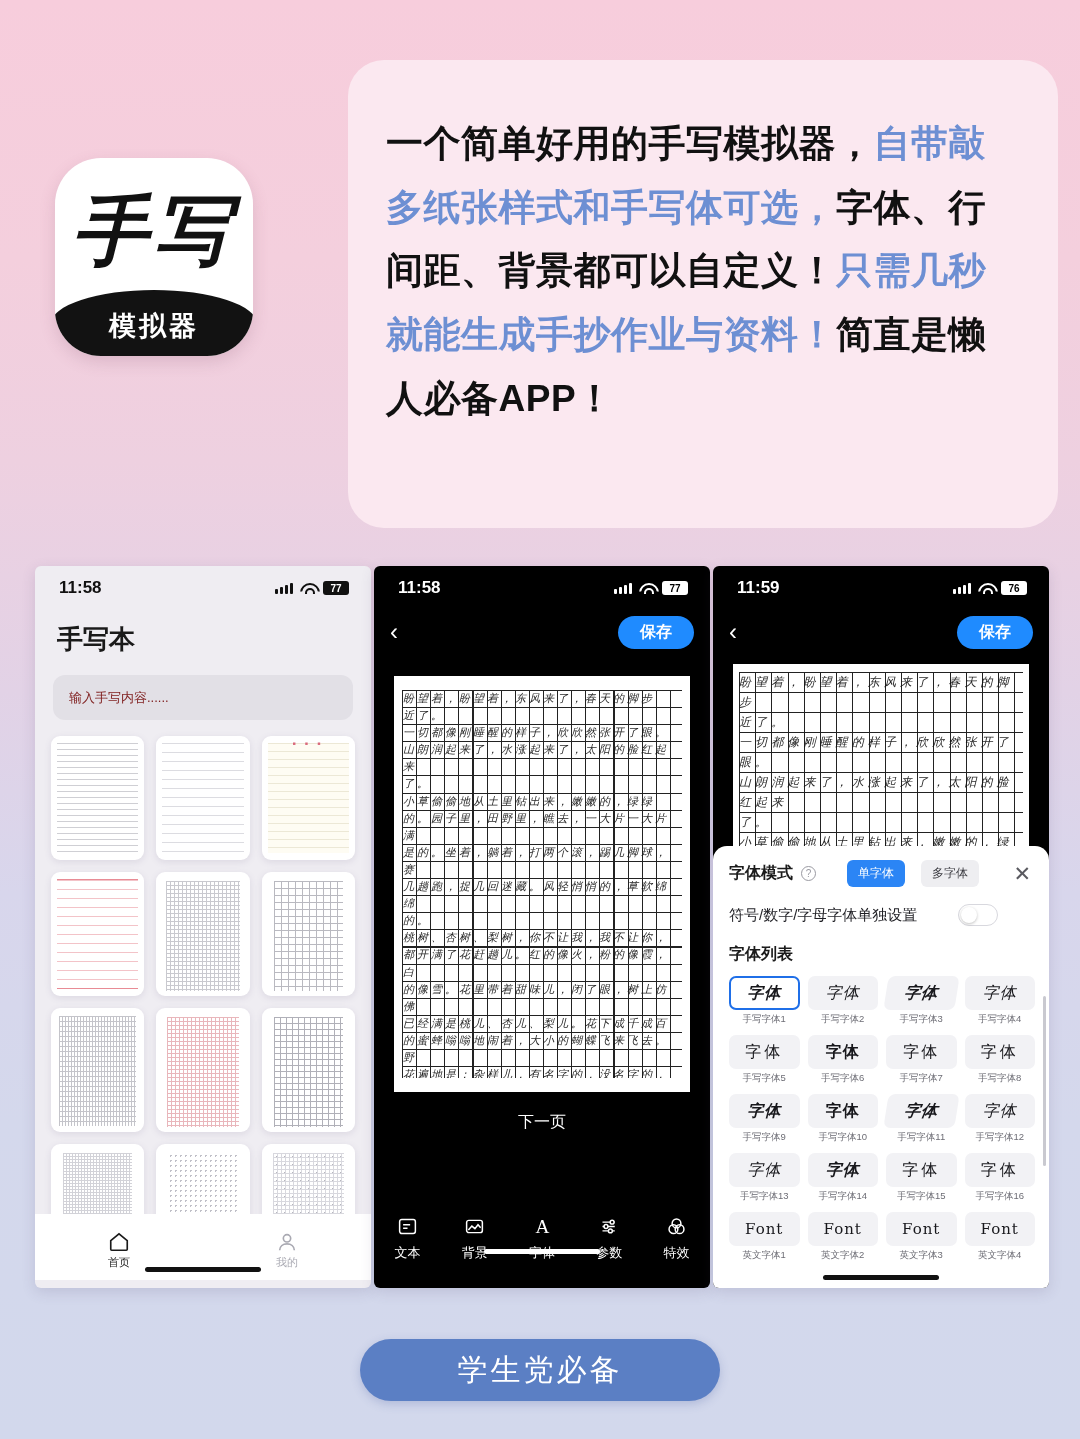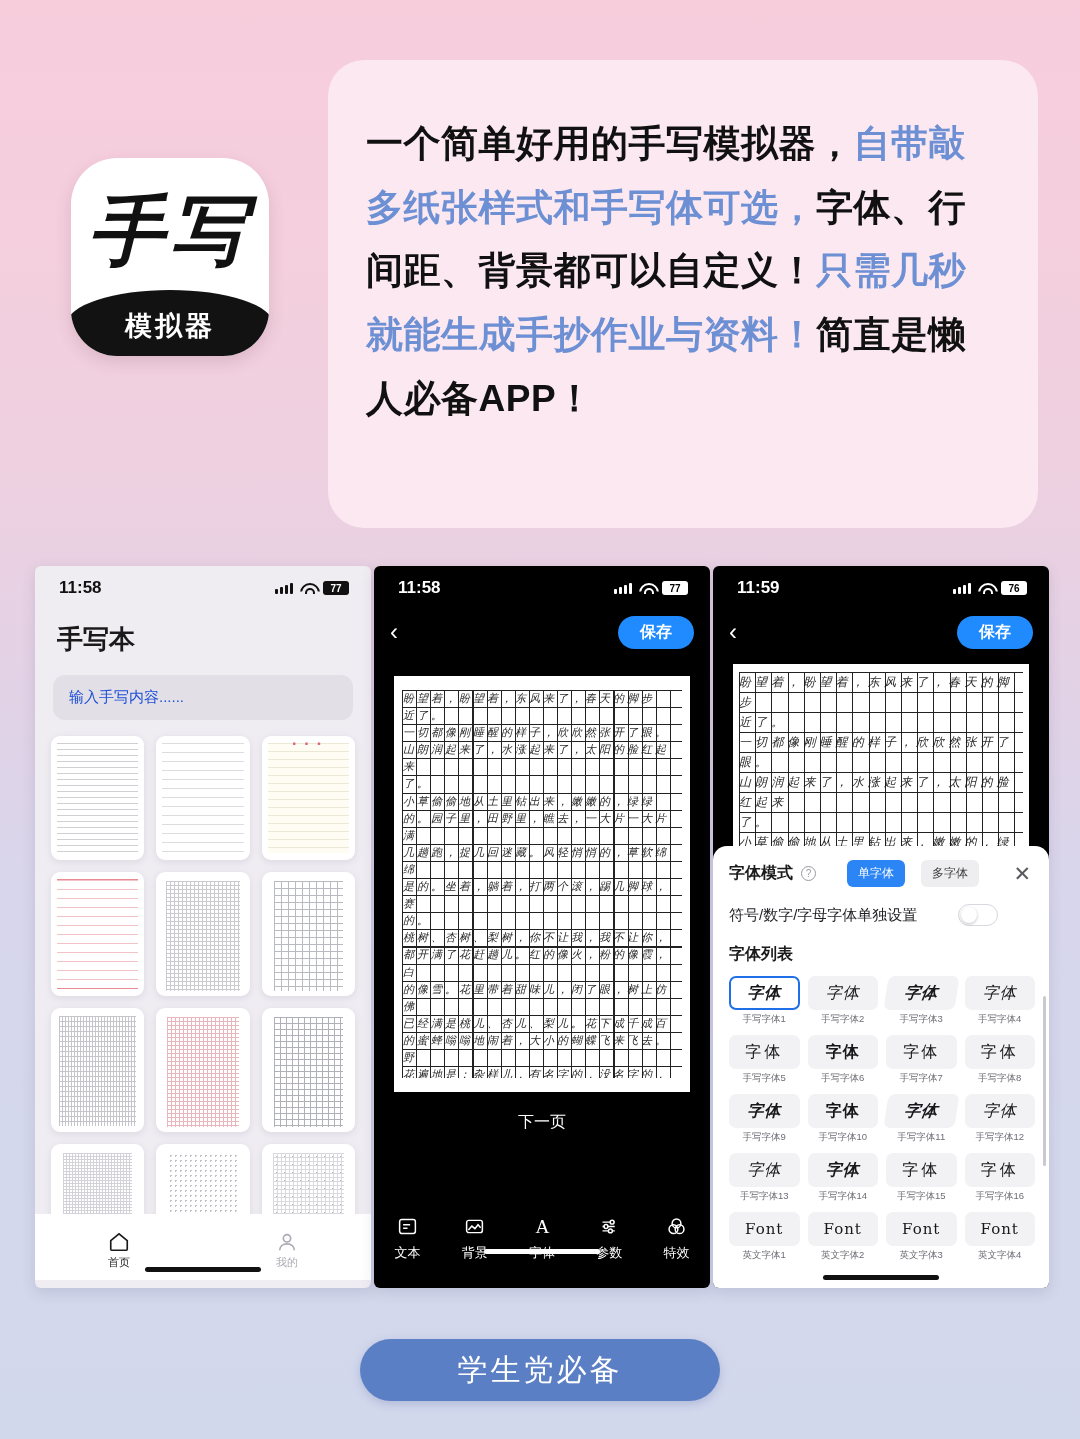--- a/index.html
+++ b/index.html
@@ -18,21 +18,21 @@
       #d4d8ec 78%,
       #d2d8ec 100%);
     position: relative;
   }
 
   
   .hero { position: absolute; left: 0; top: 0; width: 1080px; height: 545px; }
 
   .app-brand {
     position: absolute; left: 55px; top: 158px;
-    width: 230px; display: flex; flex-direction: column; align-items: center;
+    width: 230px; display: flex; flex-direction: row; align-items: center;
   }
   .app-icon {
     width: 198px; height: 198px; border-radius: 46px;
     background: #ffffff; overflow: hidden; position: relative;
     box-shadow: 0 6px 16px rgba(120,70,100,0.18);
   }
   .app-icon-top {
     position: absolute; left: 0; top: 0; width: 100%; height: 148px;
     display: flex; align-items: center; justify-content: center;
     color: #111; font-size: 76px; font-weight: 700; letter-spacing: 6px;
@@ -48,21 +48,21 @@
   }
   .app-icon-bottom span {
     color: #fff; font-size: 27px; font-weight: 600; letter-spacing: 3px;
   }
   .app-name {
     margin-top: 22px; font-size: 35px; font-weight: 800; color: #111;
     letter-spacing: 2px;
   }
 
   .desc-card {
-    position: absolute; left: 328px; top: 60px;
+    position: absolute; left: 348px; top: 60px;
     width: 710px; height: 468px;
     background: #fbe8f0; border-radius: 36px;
     padding: 52px 42px 0 38px;
   }
   .desc-text {
     font-size: 37px; line-height: 1.72; font-weight: 700; color: #111;
     letter-spacing: 0.5px;
   }
   .desc-text .hl { color: #6d8fd3; }
 
@@ -110,21 +110,21 @@
   }
   .batt span { font-size: 10px; font-weight: 800; }
   .sb-dark .batt span { color: #fff; }
   .sb-light .batt span { color: #000; }
 
   
   .p1-title { font-size: 26px; font-weight: 600; color: #1a1a1a; padding: 12px 0 0 22px; }
   .p1-input {
     margin: 18px 18px 0 18px; height: 45px; border-radius: 12px;
     background: #e2e0e6; display: flex; align-items: center; padding: 0 16px;
-    font-size: 15px; color: #1d4ed8;
+    font-size: 13px; color: #7f1d1d;
   }
   .p1-grid {
     margin: 16px 16px 0 16px;
     display: grid; grid-template-columns: repeat(3, 1fr); gap: 12px 12px;
   }
   .paper {
     height: 124px; border-radius: 9px; background: #fff;
     box-shadow: 0 2px 7px rgba(90,80,120,0.13);
     padding: 7px 6px; overflow: hidden; position: relative;
   }
@@ -388,22 +388,22 @@
     <div class="p2-paper">
       <div class="hw-sheet">
         <div class="hw-ink" id="p2-ink">
             <div>盼望着，盼望着，东风来了，春天的脚步</div>
             <div>近了。</div>
             <div>一切都像刚睡醒的样子，欣欣然张开了眼。</div>
             <div>山朗润起来了，水涨起来了，太阳的脸红起来</div>
             <div>了。</div>
             <div>小草偷偷地从土里钻出来，嫩嫩的，绿绿</div>
             <div>的。园子里，田野里，瞧去，一大片一大片满</div>
+            <div>是的。坐着，躺着，打两个滚，踢几脚球，赛</div>
             <div>几趟跑，捉几回迷藏。风轻悄悄的，草软绵绵</div>
-            <div>是的。坐着，躺着，打两个滚，踢几脚球，赛</div>
             <div>的。</div>
             <div>桃树、杏树、梨树，你不让我，我不让你，</div>
             <div>都开满了花赶趟儿。红的像火，粉的像霞，白</div>
             <div>的像雪。花里带着甜味儿，闭了眼，树上仿佛</div>
             <div>已经满是桃儿、杏儿、梨儿。花下成千成百</div>
             <div>的蜜蜂嗡嗡地闹着，大小的蝴蝶飞来飞去。野</div>
             <div>花遍地是：杂样儿，有名字的，没名字的，散</div>
           </div>
       </div>
     </div>

